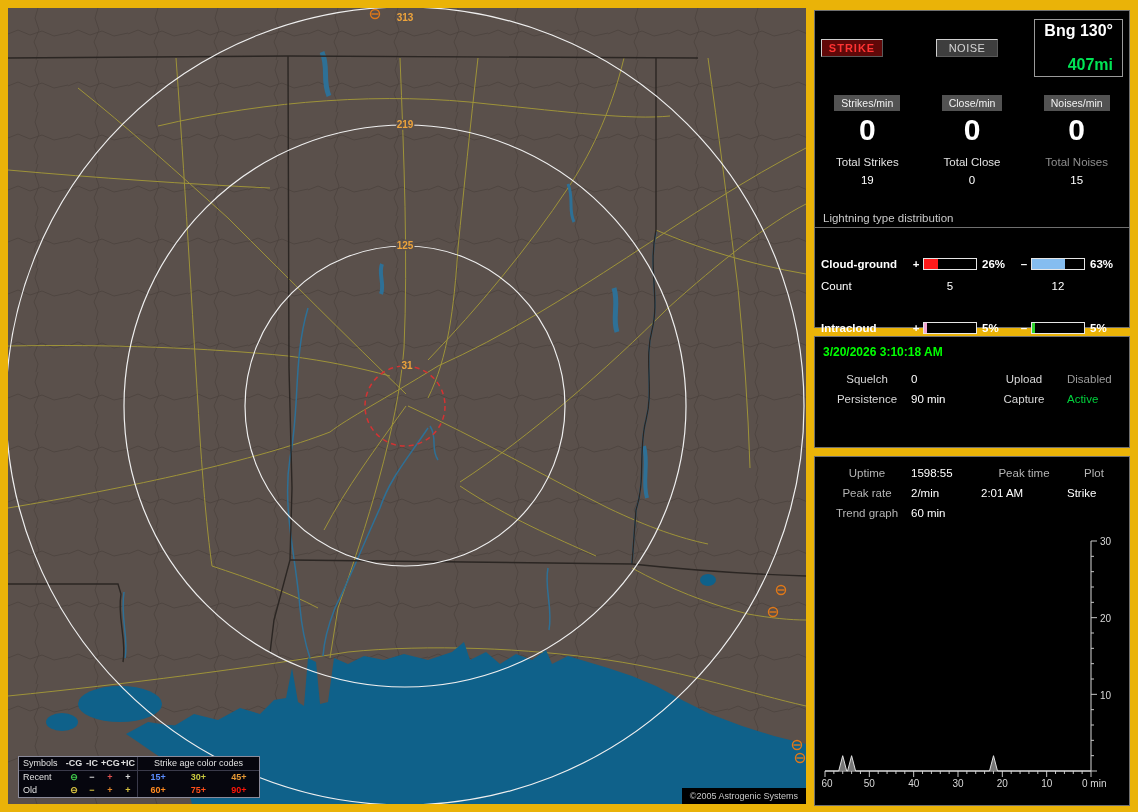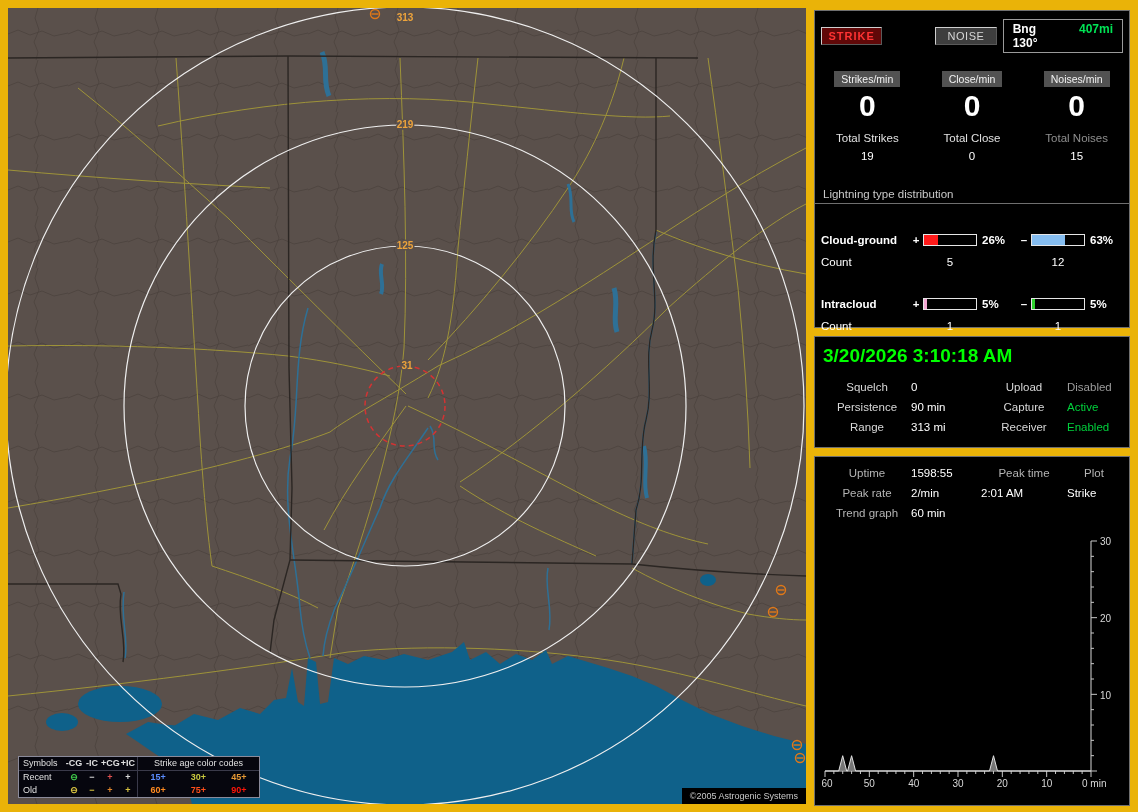--- a/index.html
+++ b/index.html
@@ -25,42 +25,42 @@
            box-sizing:border-box;}
   .sec-a{top:10px;height:318px;}
   .sec-b{top:336px;height:112px;}
   .sec-c{top:456px;height:350px;}
   .btn-row{display:flex;align-items:center;gap:6px;padding:8px 6px 0 6px;}
   .btn{font-family:inherit;font-size:11px;font-weight:bold;letter-spacing:1px;
        padding:2px 0;width:62px;border:1px solid;cursor:pointer;
        border-color:#cfcfcf #5a5a5a #5a5a5a #cfcfcf;}
   .btn.strike{background:#600808;color:#ff3333;}
   .btn.noise{background:#3e3e3e;color:#d6d6d6;font-weight:normal;letter-spacing:.5px;margin-left:47px;}
-  .bng-box{margin-left:auto;border:1px solid #9a9a9a;display:flex;align-items:flex-start;
-           gap:16px;padding:2px 9px;font-weight:bold;font-size:12px;}
+  .bng-box{margin-left:auto;border:1px solid #9a9a9a;display:flex;align-items:flex-end;
+           gap:16px;padding:2px 9px;font-weight:bold;font-size:16px;flex-direction:column;}
   .bng-range{color:#00e455;}
   .rates-row{display:flex;margin-top:18px;}
   .rate-col{flex:1;text-align:center;}
   .chip{display:inline-block;background:#525252;color:#f2f2f2;font-size:10.5px;padding:2px 7px;}
   .bigzero{font-size:30px;font-weight:bold;margin-top:2px;line-height:34px;}
   .total-label{margin-top:9px;color:#e2e2e2;}
   .rate-col:nth-child(3) .total-label{color:#8f8f8f;}
   .total-value{margin-top:6px;}
   .dist-title{margin-top:26px;padding:0 8px 3px 8px;color:#c9c9c9;border-bottom:1px solid #6f6f6f;}
   .dist-grid{display:grid;grid-template-columns:88px 14px 54px 40px 14px 54px 40px;
              align-items:center;padding:0 6px;margin-top:30px;}
   .dist-label{font-weight:bold;}
   .sign{text-align:center;font-weight:bold;}
   .bar{height:10px;border:1px solid #e6e6e6;background:#000;position:relative;}
   .bar-fill{position:absolute;left:0;top:0;bottom:0;}
   .pct{font-weight:bold;padding-left:5px;}
   .count-grid{display:grid;grid-template-columns:88px 14px 54px 40px 14px 54px 40px;
               padding:0 6px;margin-top:10px;}
   .count-val{text-align:center;}
-  .dt{color:#00ff00;font-weight:bold;font-size:19px;padding:8px 8px 10px 8px;}
+  .dt{color:#00ff00;font-weight:bold;font-size:12px;padding:8px 8px 10px 8px;}
   .kv-row{display:grid;grid-template-columns:88px 70px 86px auto;padding:0 8px;
           height:20px;align-items:center;}
   .kv-label{color:#d8d8d8;text-align:center;}
   .sec-c .kv-label{color:#b4b4b4;}
   .kv-value{color:#fff;}
   .sec-c{padding-top:6px;}
   svg.trend{margin:8px 0 0 6px;display:block;}
   .tick-text{fill:#d8d8d8;font-size:10px;font-family:"Liberation Sans",sans-serif;}
 </style>
 </head>
@@ -299,26 +299,20 @@
         <div class="kv-label">Squelch</div>
         <div class="kv-value">0</div>
         <div class="kv-label">Upload</div>
         <div class="kv-value" style="color: rgb(156, 156, 156);">Disabled</div>
       </div>
       <div class="kv-row">
         <div class="kv-label">Persistence</div>
         <div class="kv-value">90 min</div>
         <div class="kv-label">Capture</div>
         <div class="kv-value" style="color: rgb(0, 210, 60);">Active</div>
-      </div>
-      <div class="kv-row">
-        <div class="kv-label">Range</div>
-        <div class="kv-value">313 mi</div>
-        <div class="kv-label">Receiver</div>
-        <div class="kv-value" style="color: rgb(0, 210, 60);">Enabled</div>
       </div>
     </div>
 
     <div class="section sec-c">
       <div class="kv-row">
         <div class="kv-label">Uptime</div>
         <div class="kv-value">1598:55</div>
         <div class="kv-label">Peak time</div>
         <div class="kv-label">Plot</div>
       </div>

